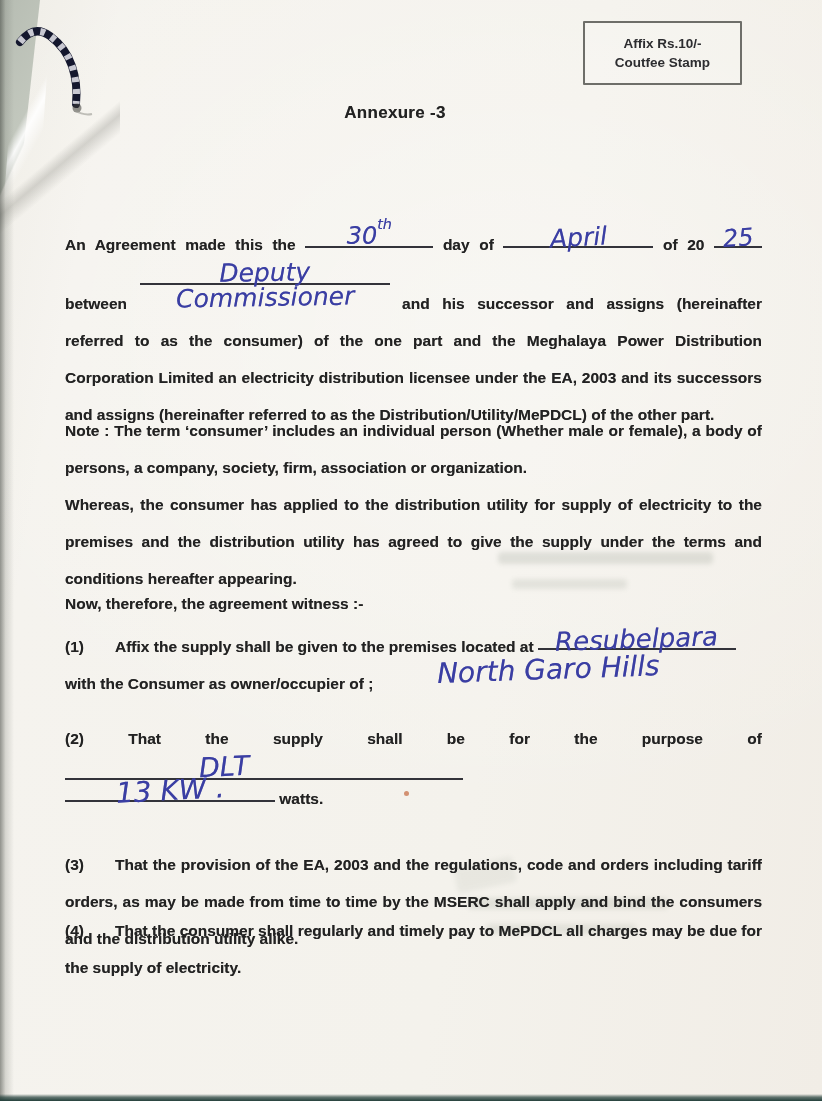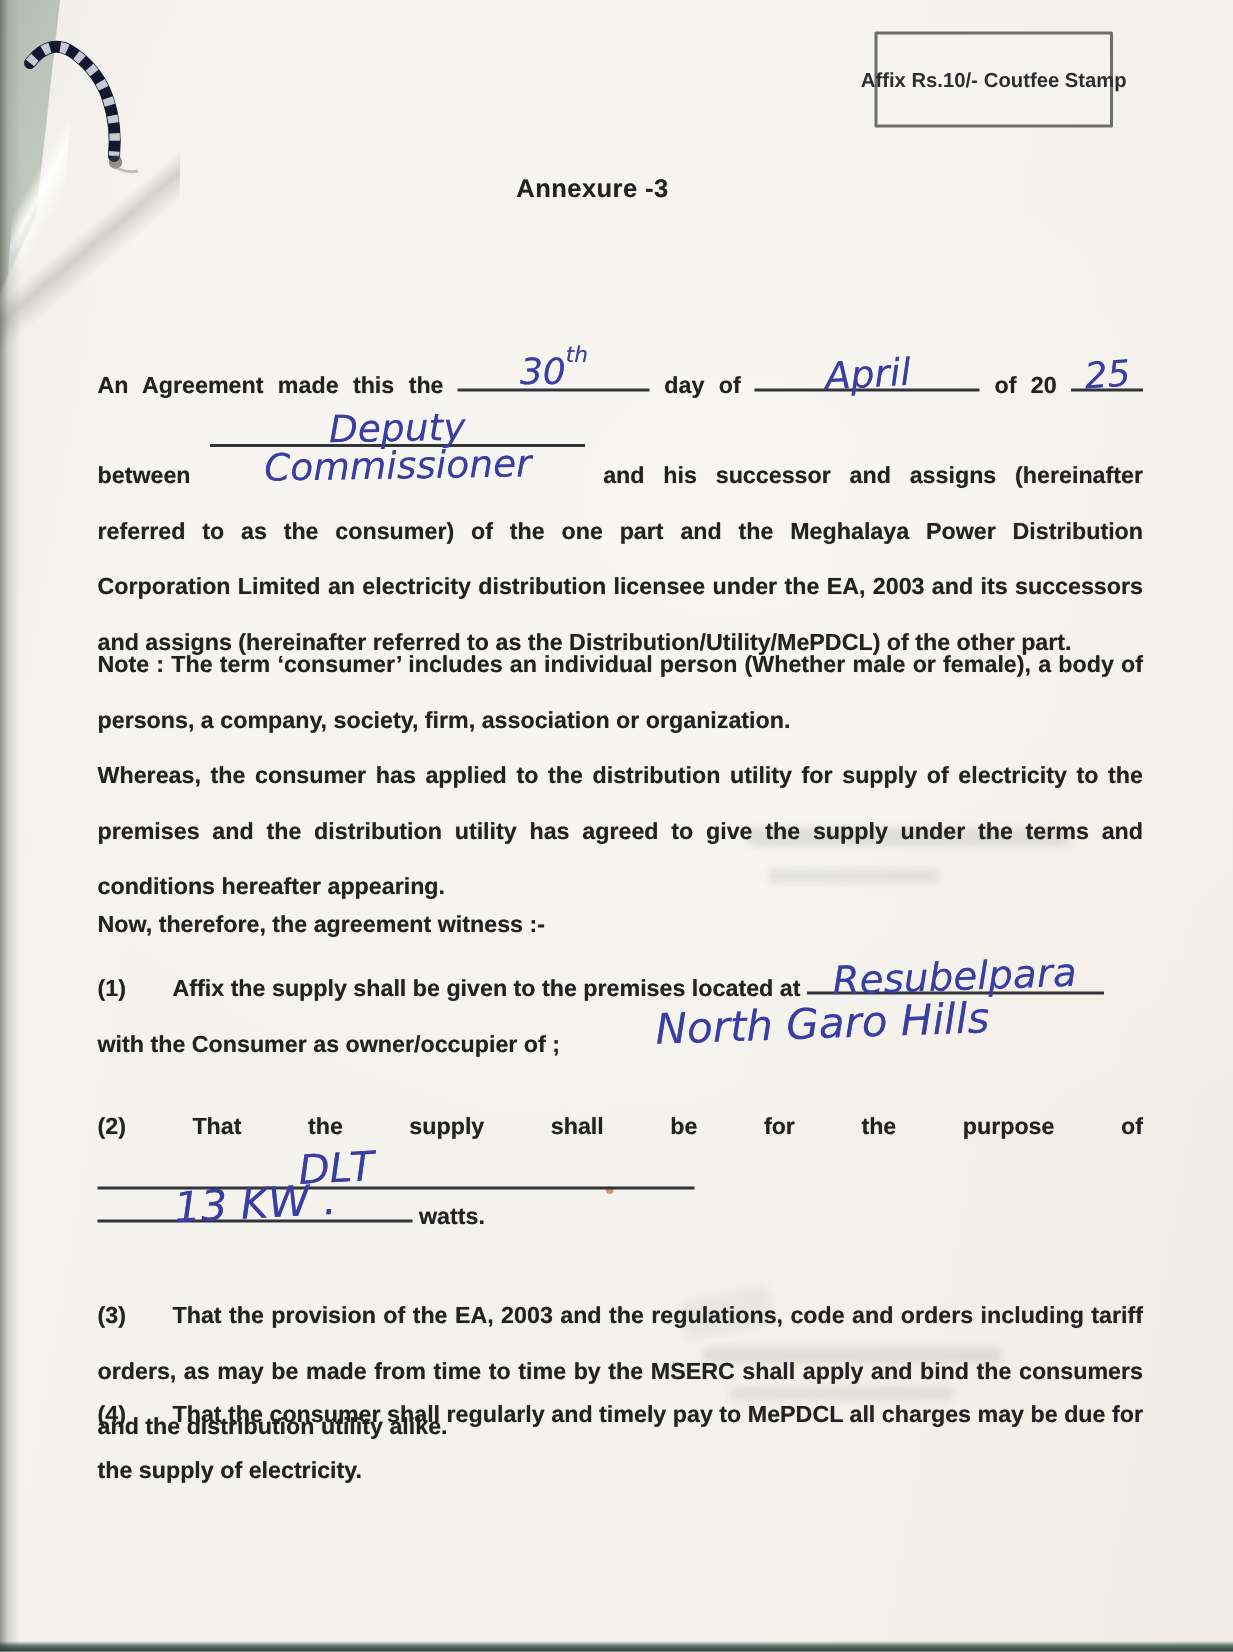--- a/index.html
+++ b/index.html
@@ -41,26 +41,26 @@
     position:absolute; left:0; top:95px; width:120px; height:140px;
     background:linear-gradient(140deg, rgba(120,120,112,0) 44%, rgba(120,120,112,.28) 50%, rgba(120,120,112,0) 58%);
     pointer-events:none;
   }
   .thread-svg { position:absolute; left:14px; top:8px; pointer-events:none; }
 
   .smudge { position:absolute; background:#667263; filter:blur(2.5px); border-radius:4px; pointer-events:none; }
   .speck  { position:absolute; border-radius:50%; pointer-events:none; }
 
   
-  .print { font-weight:700; color:#222; text-shadow:0 0 .5px rgba(40,40,40,.55);margin-top:13px; }
+  .print { font-weight:700; color:#222; text-shadow:0 0 .5px rgba(40,40,40,.55); }
 
   .stamp-box {
     position:absolute; left:583px; top:21px; width:155px; height:60px;
     border:2px solid #6e6e69; border-radius:1px;
-    display:flex; align-items:center; justify-content:center;
+    display:flex; flex-direction:column; align-items:center; justify-content:center;
     gap:4px; background:rgba(255,255,255,.15);
   }
   .stamp-box .line { font-size:13.5px; font-weight:700; color:#2d2d30; }
 
   .annexure {
     position:absolute; left:0; top:103px; width:790px; text-align:center;
     font-size:17px; letter-spacing:.3px;
   }
   .doc-title {
     position:absolute; left:0; top:148px; width:812px; text-align:center;

